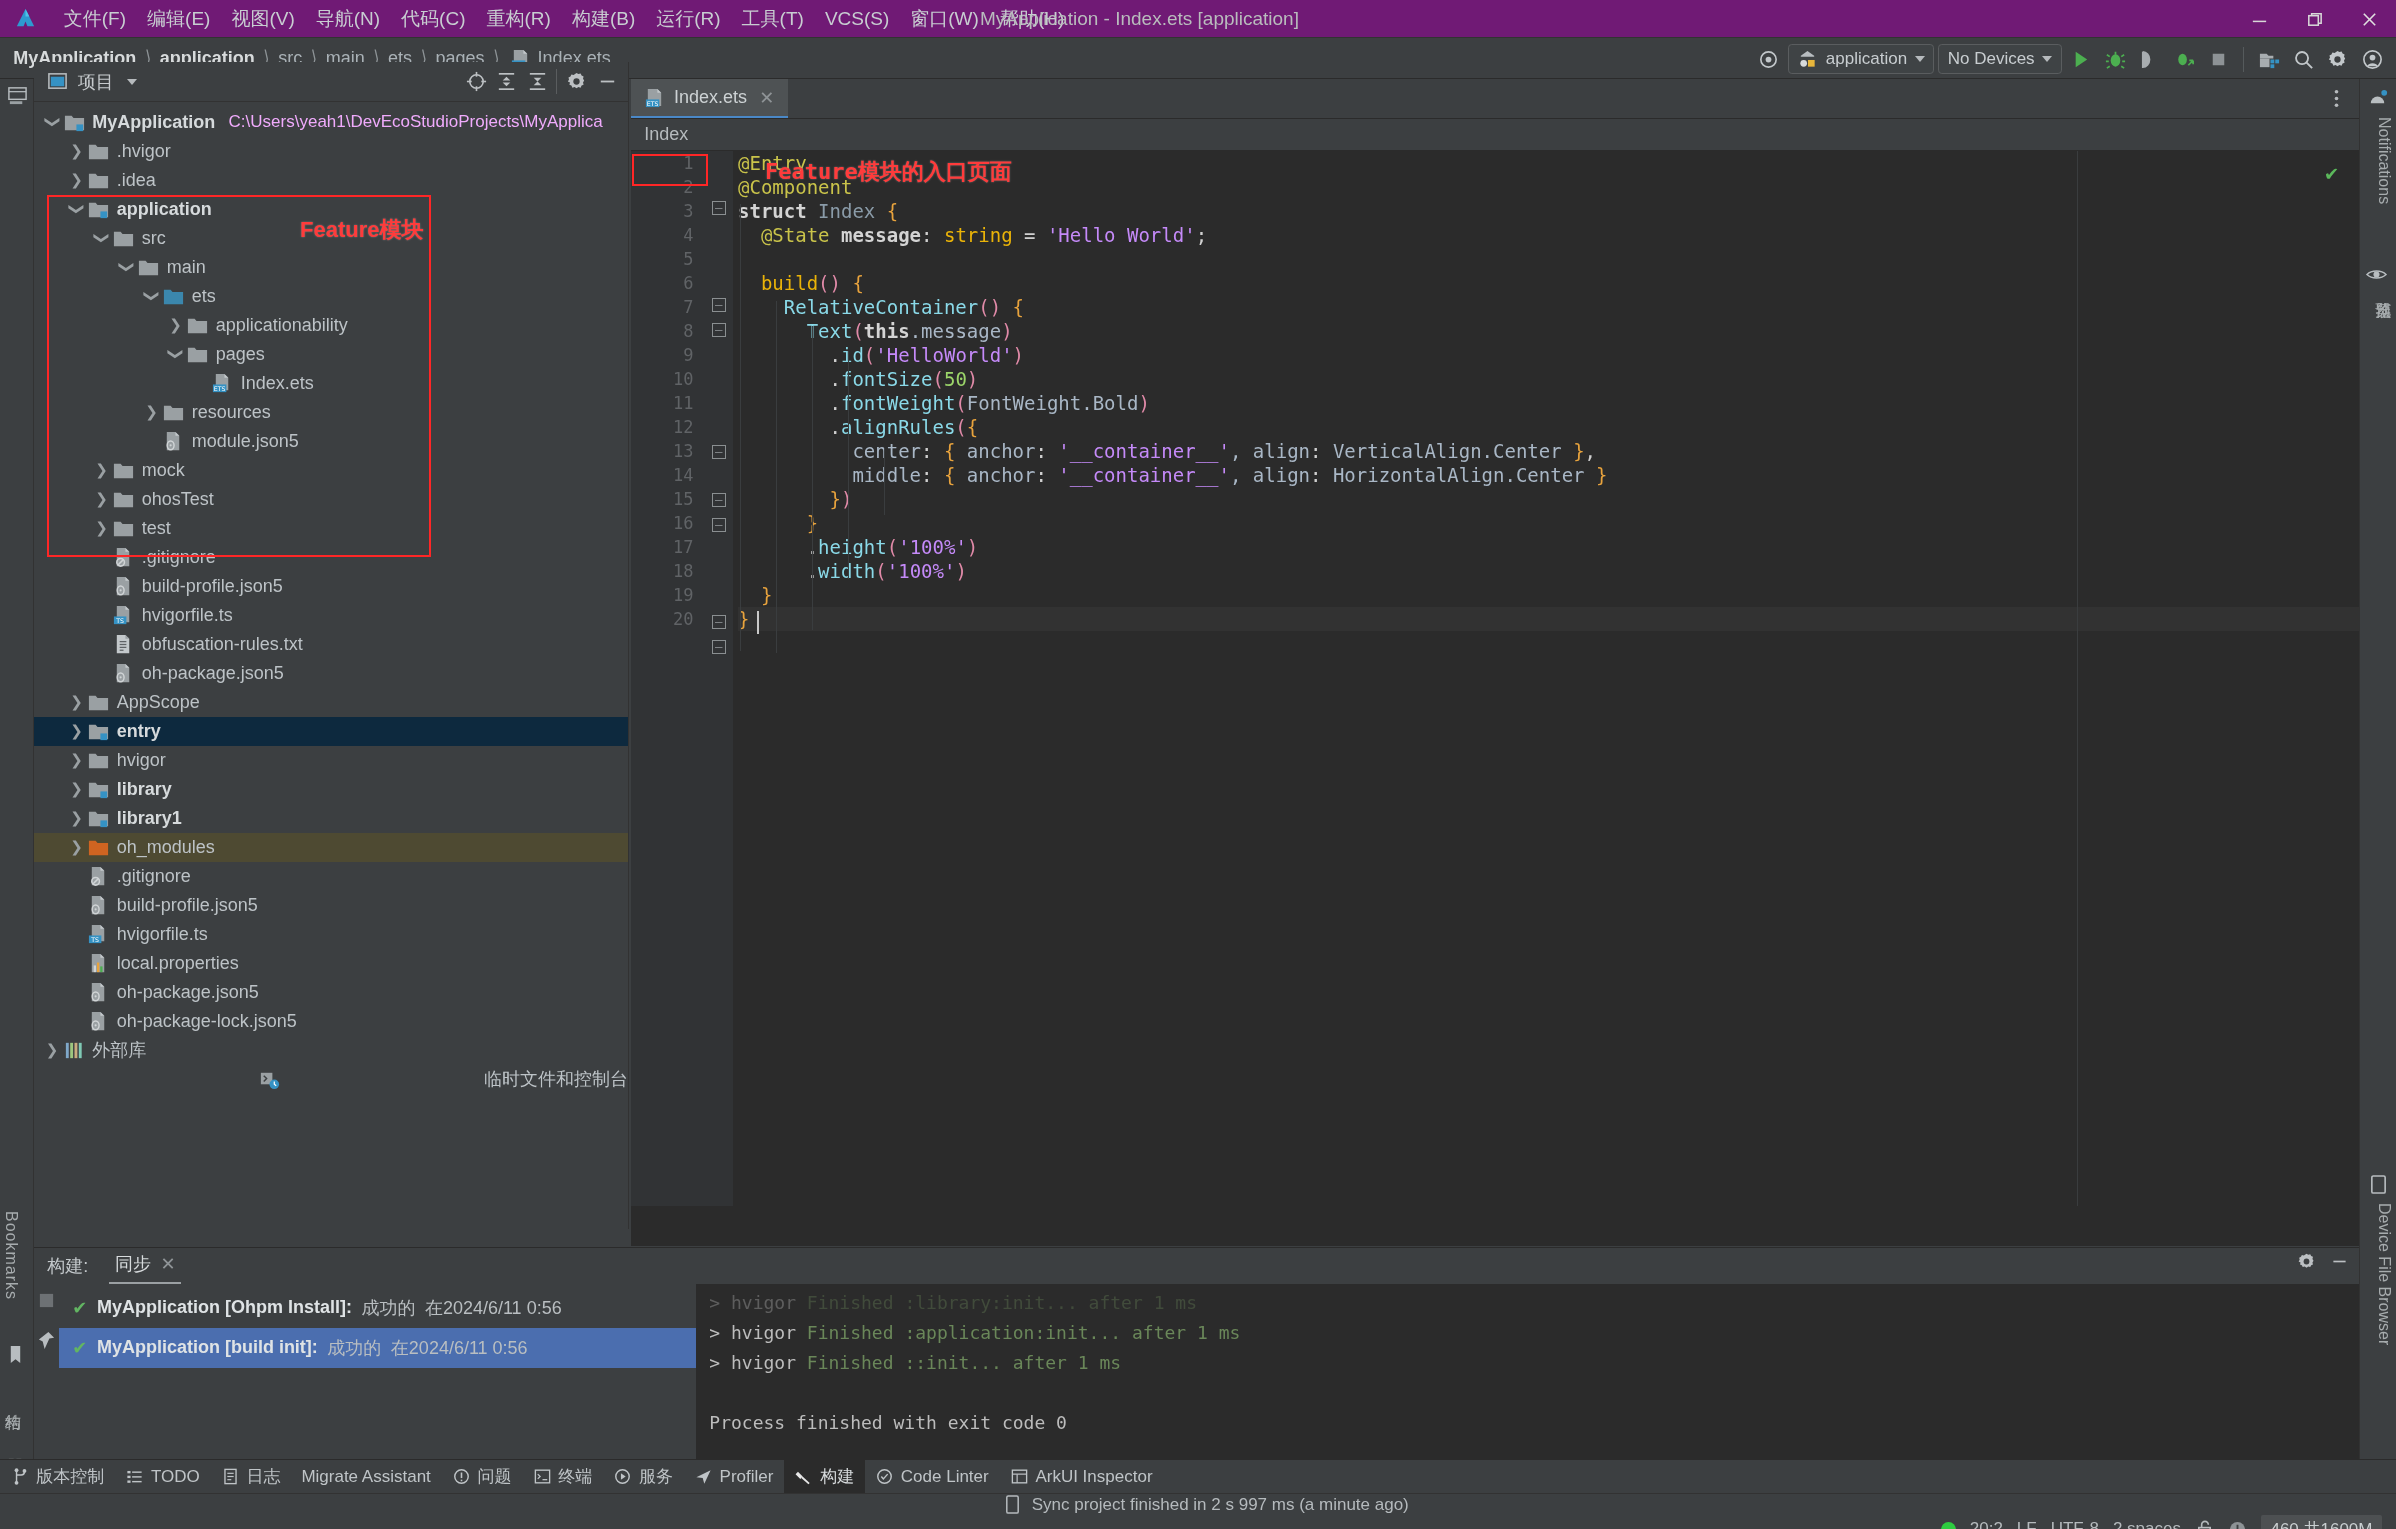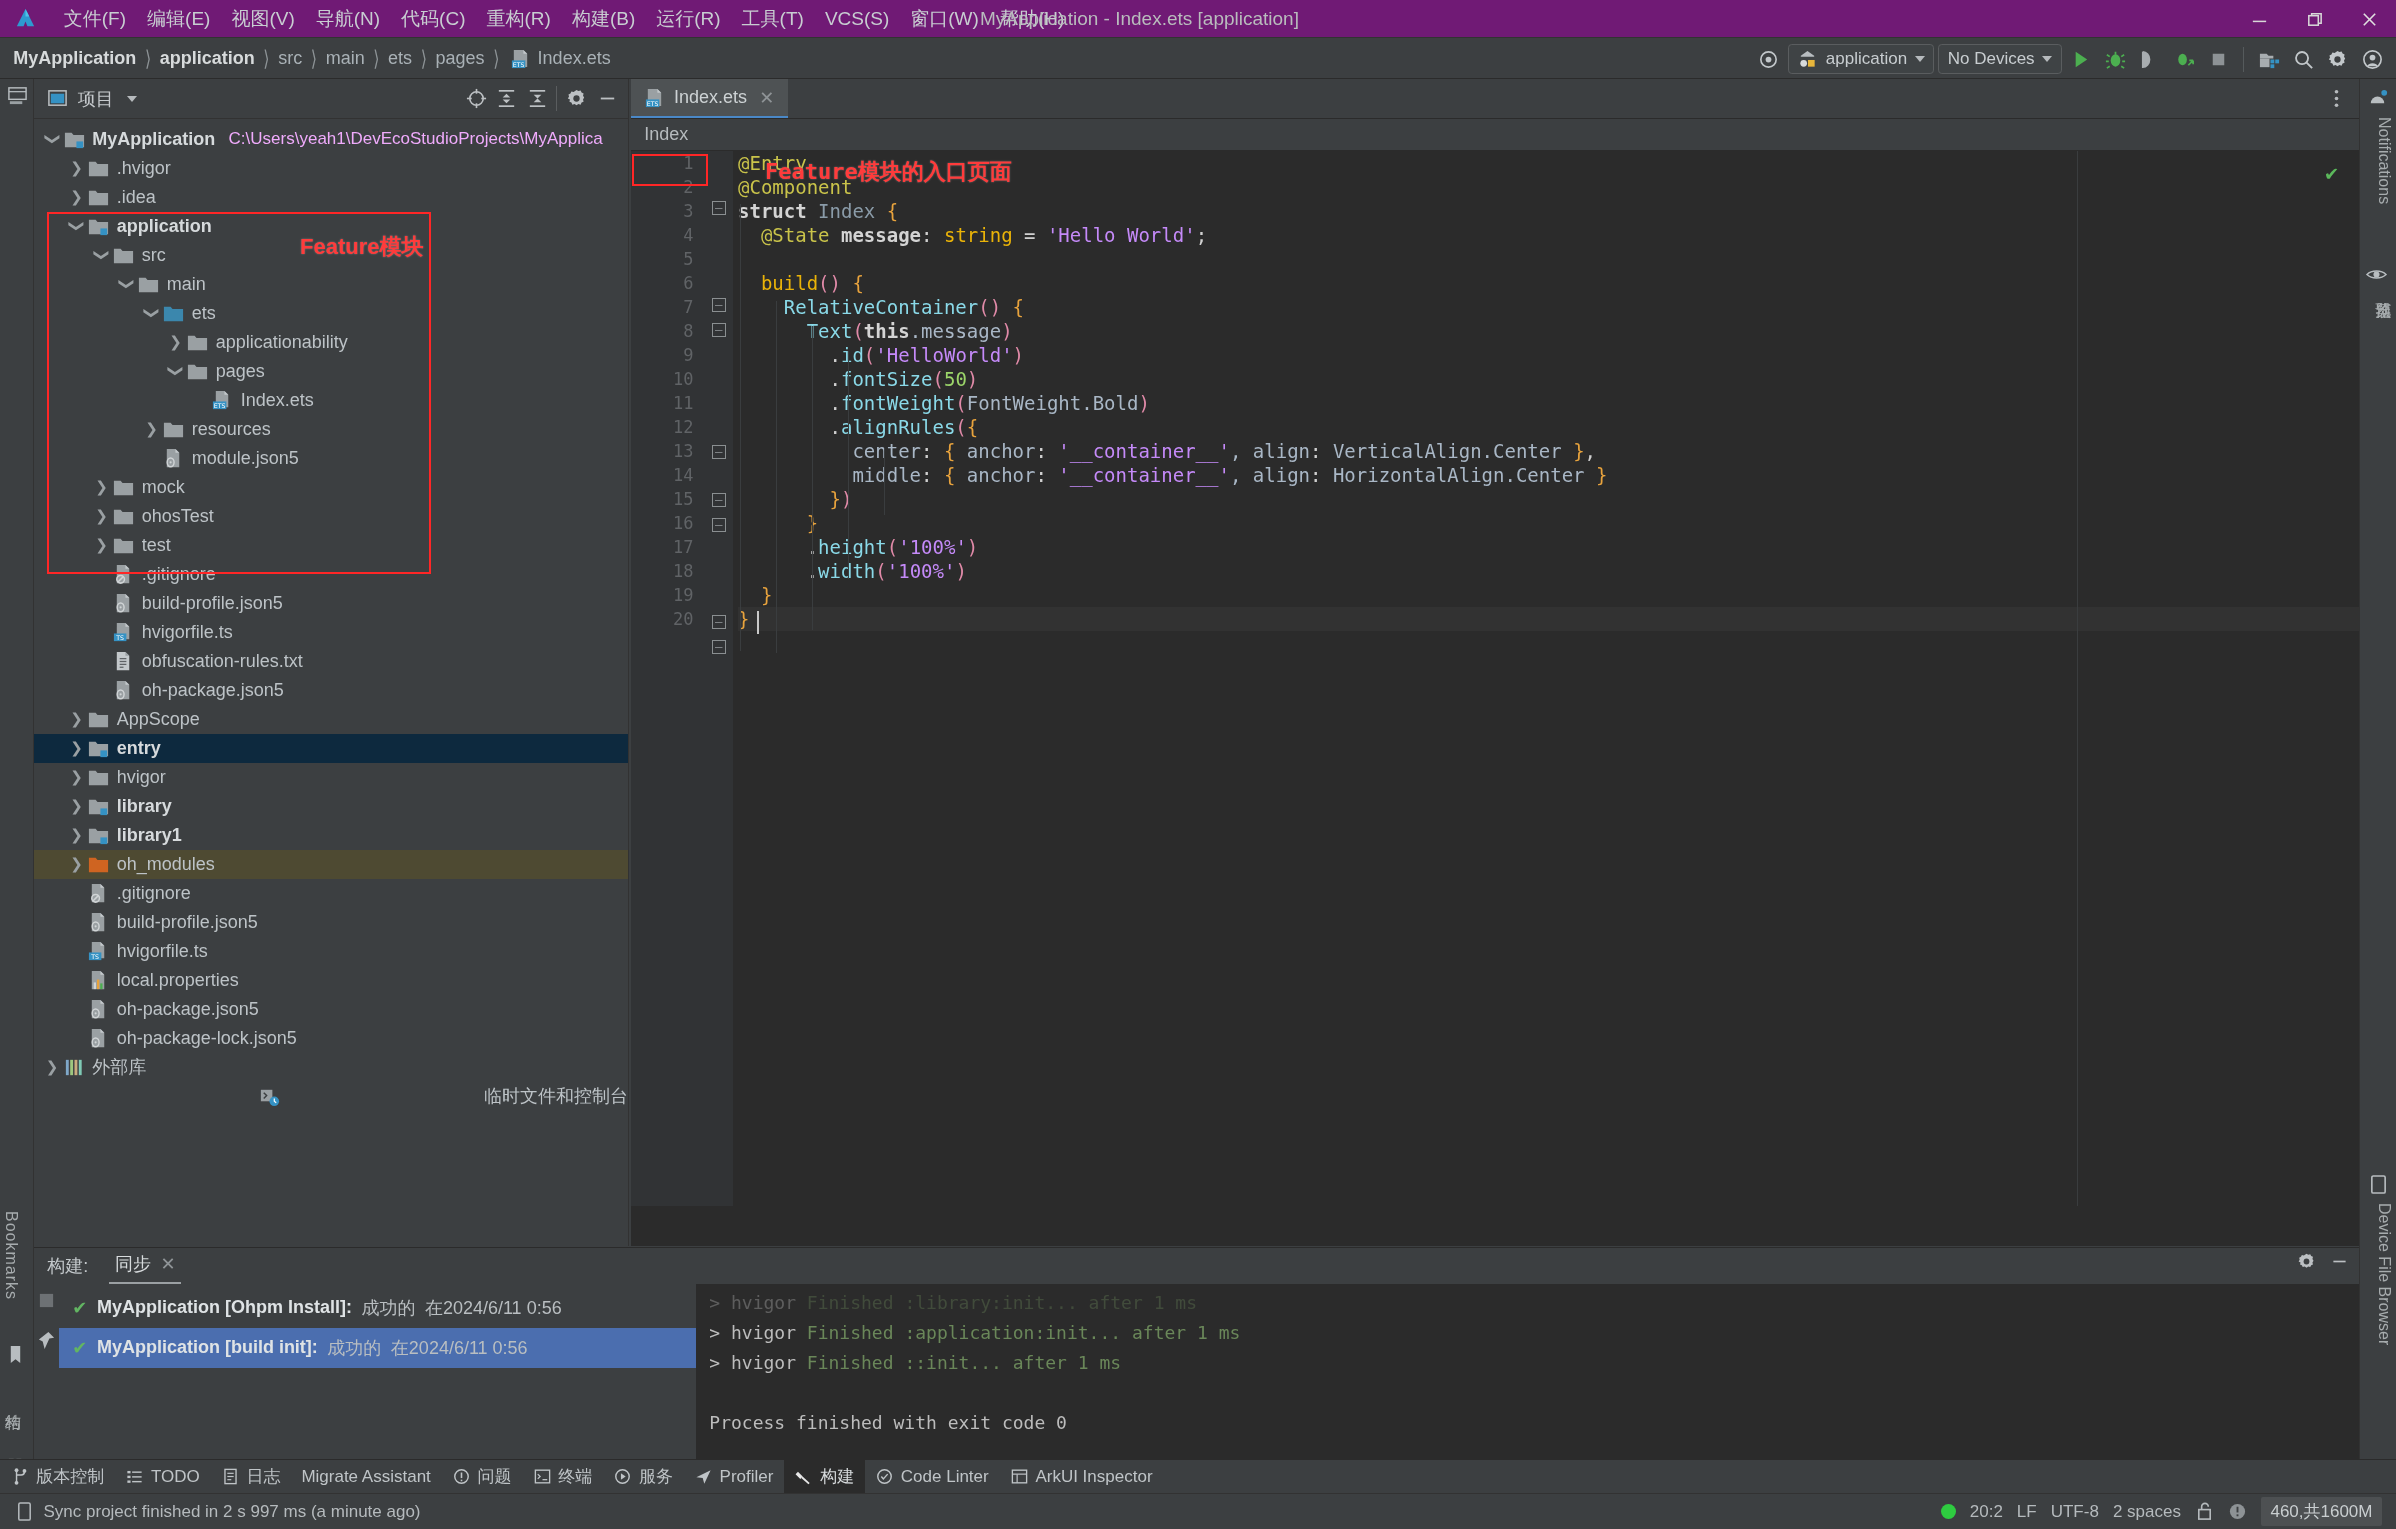--- a/index.html
+++ b/index.html
@@ -78,21 +78,21 @@
     background: #3c3f41; border-right: 1px solid #323232;
   }
   .leftstrip .vtab {
     position: absolute; left: 1.9px; writing-mode: vertical-rl;
     font-size: 16px; color: #a7acae; letter-spacing: 1px;
   }
   .strip-icon { position: absolute; left: 6.7px; }
 
   
   .project-panel {
-    position: absolute; left: 34px; top: 79px; width: 595px; height: 1167px;
+    position: absolute; left: 34px; top: 62px; width: 595px; height: 1167px;
     background: #3c3f41; border-right: 1px solid #323232;
   }
   .panel-head {
     height: 40px; display: flex; align-items: center;
     border-bottom: 1px solid #323232;
   }
   .panel-title { font-size: 18px; color: #c6cacd; margin-left: 9.5px; }
   .panel-head .caret { margin-left: 13.3px; }
   .panel-head-tools {
     margin-left: auto; display: flex; align-items: center; gap: 7.6px;
@@ -260,21 +260,21 @@
     border-top: 1px solid #2b2b2b;
   }
   .tbit {
     display: flex; align-items: center; gap: 6.7px; font-size: 17px;
     color: #bfc4c7; padding: 3.8px 10.5px; height: 34px;
   }
   .tbit.active { background: #2b2b2b; color: #d8dcde; }
   .statusbar {
     position: absolute; left: 0; bottom: 0; width: 2397px; height: 36px;
     background: #3c3f41; display: flex; align-items: center;
-    font-size: 17px; color: #b5babd; border-top: 1px solid #323232;
+    font-size: 17px; color: #b5babd; border-top: 1px solid #323232; flex-direction: column;
   }
   .status-left { display: flex; align-items: center; gap: 9.5px; margin-left: 15px; }
   .status-right {
     margin-left: auto; display: flex; align-items: center; gap: 14px;
     margin-right: 15px;
   }
   .mem {
     background: #4d5052; padding: 2.9px 9.5px; border-radius: 1.9px; color: #c9ced0;
   }
   .dot-green {

